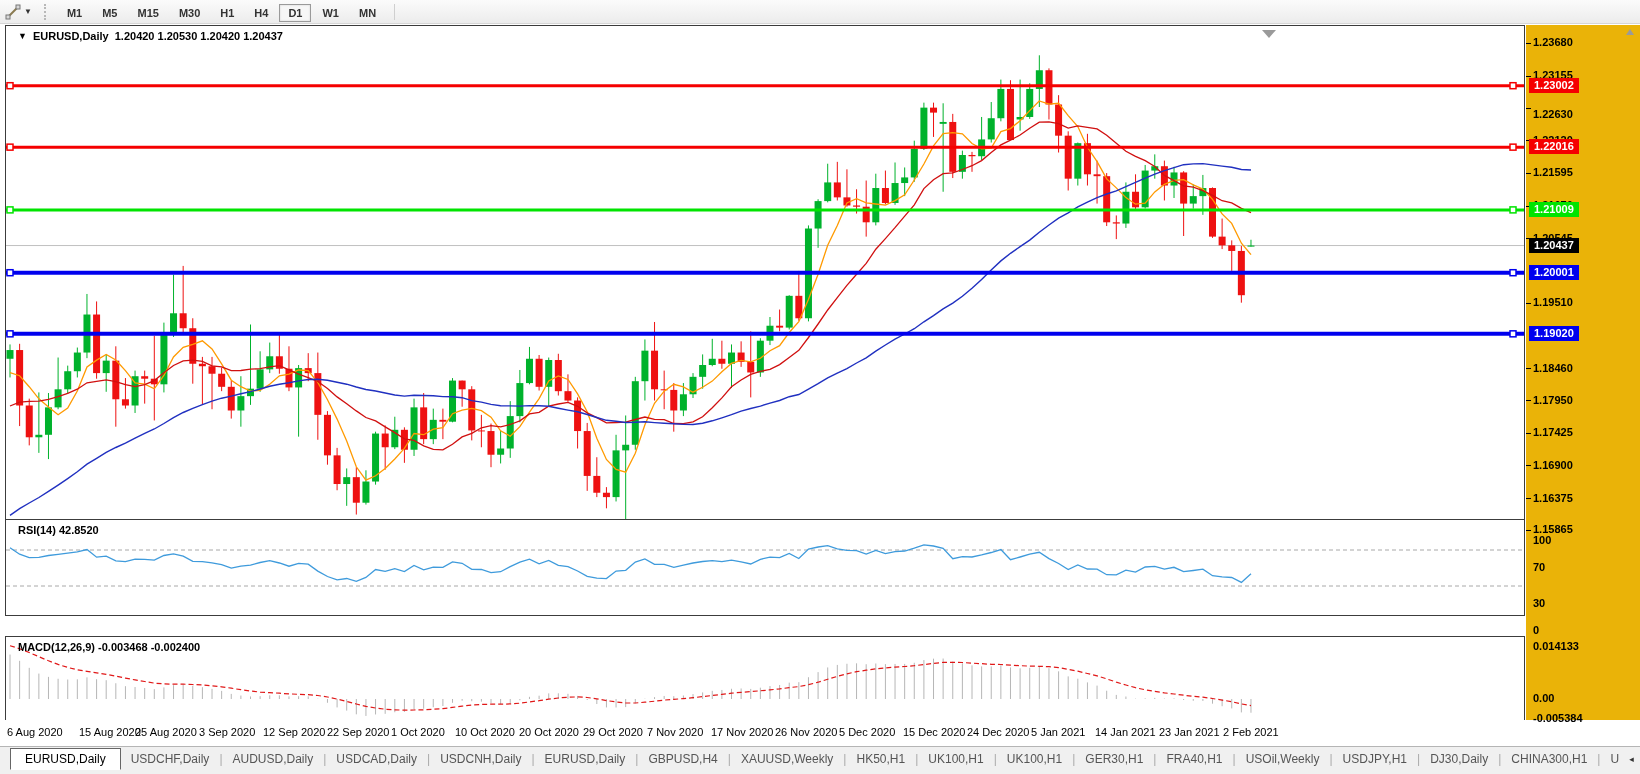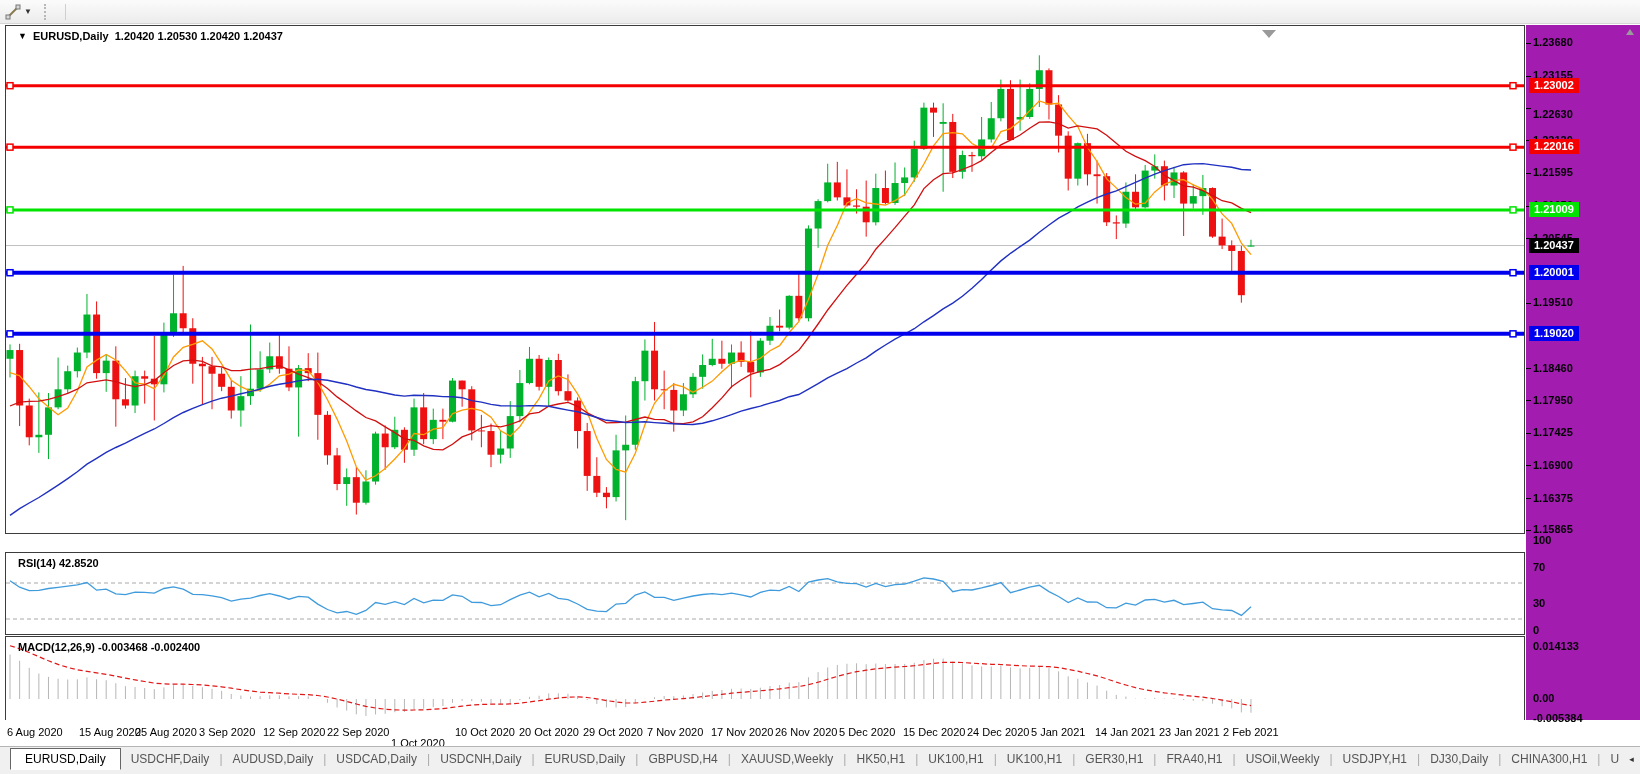--- a/index.html
+++ b/index.html
@@ -10,27 +10,27 @@
            border-bottom:1px solid #d6d6d6;display:flex;align-items:center;}
   .tool-icon{width:18px;height:18px;margin-left:4px;display:flex;align-items:center;justify-content:center;}
   .caret{font-size:8px;color:#333;margin:0 6px 0 2px;}
   .grip{width:5px;height:16px;margin:0 6px;border-left:2px dotted #b8b8b8;}
   .vsep{width:1px;height:16px;background:#cfcfcf;margin:0 8px;}
   .tfbtn{font-size:11px;font-weight:700;color:#333;padding:2px 8px;margin:0 1px;border:1px solid transparent;cursor:default;}
   .tfbtn.active{background:#f7f7f7;border:1px solid #9a9a9a;box-shadow:inset 0 0 2px #cfcfcf;}
   
   .panel{position:absolute;left:5px;width:1520px;background:#fff;border:1px solid #3c3c3c;box-sizing:border-box;}
   #main-panel{top:25px;height:509px;}
-  #rsi-panel{top:552px;height:83px;}
+  #rsi-panel{top:519px;height:97px;}
   #macd-panel{top:636px;height:100px;}
   .panel-label{position:absolute;left:12px;top:4px;font-size:11px;font-weight:700;color:#000;z-index:5;}
   #chart-title{display:flex;align-items:center;gap:6px;}
   #chart-title .tri{font-size:9px;color:#000;}
   
-  #axis-col{position:absolute;left:1526px;top:25px;width:114px;height:695px;background:#a21caf;}
+  #axis-col{position:absolute;left:1526px;top:25px;width:114px;height:695px;background:#eab308;}
   .axis-label{position:absolute;left:7px;font-size:11px;font-weight:700;color:#000;white-space:nowrap;}
   .axis-tick{position:absolute;left:0px;width:5px;height:1px;background:#000;}
   .badge{position:absolute;left:3px;font-size:11px;font-weight:700;color:#fff;padding:1px 5px 2px 5px;white-space:nowrap;}
   
   #date-axis{position:absolute;left:5px;top:720px;width:1521px;height:25px;background:#fff;}
   .date-label{position:absolute;top:6px;font-size:11px;font-weight:400;color:#000;white-space:nowrap;}
   
   #tabbar{position:absolute;left:0;top:746px;width:1640px;height:24px;background:#f0f0f0;
           border-top:1px solid #b5b5b5;display:flex;align-items:center;}
   .tab{font-size:12px;color:#555;padding:3px 10px;white-space:nowrap;cursor:default;}
@@ -49,20 +49,21 @@
   <div id="toolbar">
     <span class="tool-icon">
       <svg width="16" height="16" viewBox="0 0 16 16">
         <line x1="3" y1="13" x2="13" y2="3" stroke="#8a7a50" stroke-width="2"></line>
         <rect x="1" y="11" width="4" height="4" fill="#d8d8d8" stroke="#777"></rect>
         <rect x="11" y="1" width="4" height="4" fill="#d8d8d8" stroke="#777"></rect>
       </svg>
     </span>
     <span class="caret">▼</span>
     <span class="grip"></span>
+    <span id="tf-buttons"><span class="tfbtn">M1</span><span class="tfbtn">M5</span><span class="tfbtn">M15</span><span class="tfbtn">M30</span><span class="tfbtn">H1</span><span class="tfbtn">H4</span><span class="tfbtn active">D1</span><span class="tfbtn">W1</span><span class="tfbtn">MN</span></span>
     <span class="vsep"></span>
   </div>
 
   <div class="panel" id="main-panel">
     <div class="panel-label" id="chart-title">
       <span class="tri">▼</span>
       <span>EURUSD,Daily</span>
       <span>1.20420 1.20530 1.20420 1.20437</span>
     </div>
     <svg id="main-svg" width="1518" height="507">
@@ -542,21 +543,21 @@
       <div class="axis-label" style="top: 687px;">-0.005384</div>
     </div>
 
   <div id="date-axis">
       <div class="date-label" style="left: 2px;">6 Aug 2020</div>
       <div class="date-label" style="left: 74px;">15 Aug 2020</div>
       <div class="date-label" style="left: 130px;">25 Aug 2020</div>
       <div class="date-label" style="left: 194px;">3 Sep 2020</div>
       <div class="date-label" style="left: 258px;">12 Sep 2020</div>
       <div class="date-label" style="left: 322px;">22 Sep 2020</div>
-      <div class="date-label" style="left: 386px; margin-top: 11px;">1 Oct 2020</div>
+      <div class="date-label" style="left: 386px;">1 Oct 2020</div>
       <div class="date-label" style="left: 450px;">10 Oct 2020</div>
       <div class="date-label" style="left: 514px;">20 Oct 2020</div>
       <div class="date-label" style="left: 578px;">29 Oct 2020</div>
       <div class="date-label" style="left: 642px; text-align: center;">7 Nov 2020</div>
       <div class="date-label" style="left: 706px;">17 Nov 2020</div>
       <div class="date-label" style="left: 770px;">26 Nov 2020</div>
       <div class="date-label" style="left: 834px;">5 Dec 2020</div>
       <div class="date-label" style="left: 898px;">15 Dec 2020</div>
       <div class="date-label" style="left: 962px;">24 Dec 2020</div>
       <div class="date-label" style="left: 1026px;">5 Jan 2021</div>

